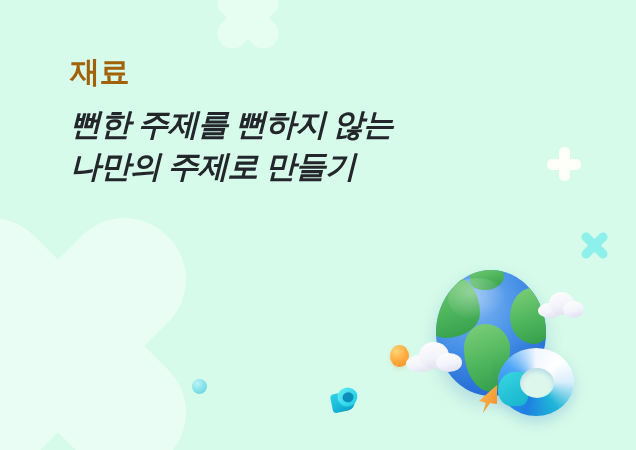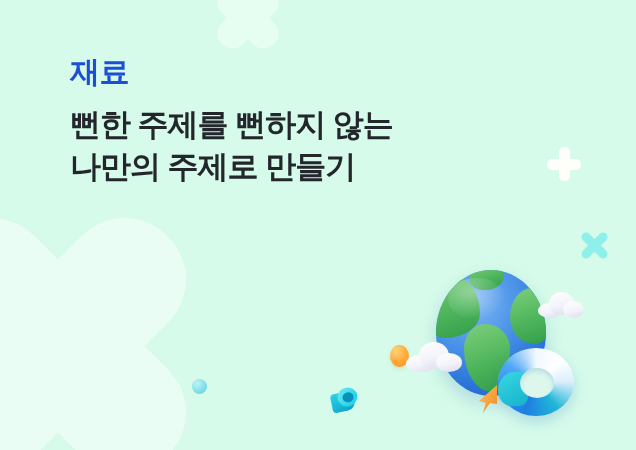--- a/index.html
+++ b/index.html
@@ -269,20 +269,21 @@
     margin: 0;
   }
   .headline {
     margin: 12px 0 0 0;
     font-size: 31px;
     font-weight: 700;
     line-height: 42px;
     letter-spacing: -1px;
     color: #23262b;
     white-space: pre-line;
+    font-style: italic;
   }
 </style>
 </head>
 <body>
 
 <div id="card" style="background: rgb(214, 251, 234);">
 
   <div class="bg-layer">
 
     <div class="big-x">
@@ -352,18 +353,18 @@
             <stop offset="1" stop-color="#f08a22"></stop>
           </linearGradient>
         </defs>
         <path d="M31 5 L13 21 L20 23 L17 33 L24 23 L31 24 Z" fill="url(#ag)"></path>
         <path d="M31 5 L20 23 L17 33 Z" fill="#f7a23c" opacity=".85"></path>
       </svg>
     </div>
   </div>
 
   <div class="text-block">
-    <p class="eyebrow" style="color: #1d4ed8;">재료</p>
+    <p class="eyebrow" style="color: #a16207;">재료</p>
     <h1 class="headline" style="color: rgb(35, 38, 43);">뻔한 주제를 뻔하지 않는
 나만의 주제로 만들기</h1>
   </div>
 
 </div>
 
 </body></html>

